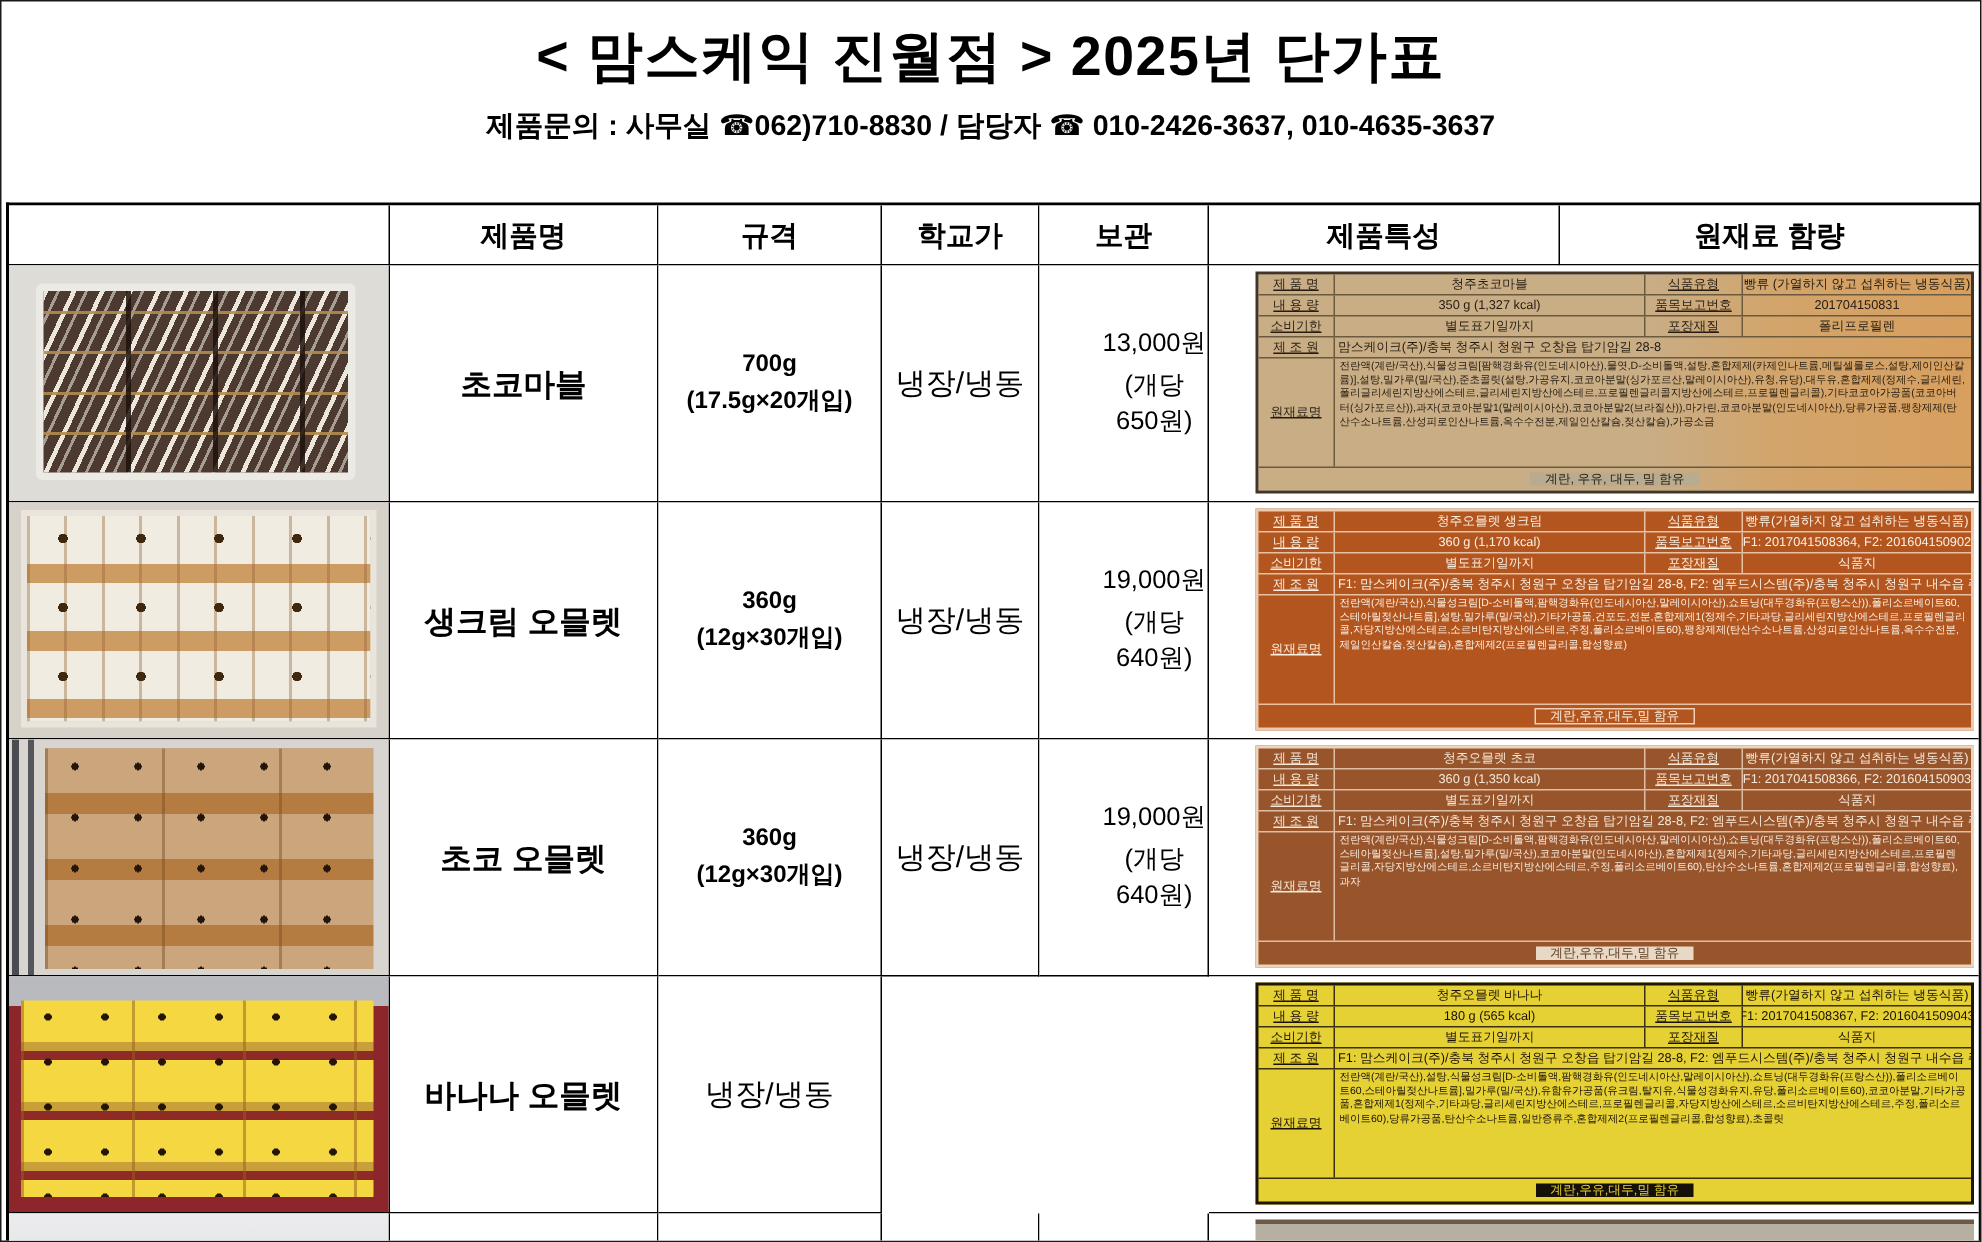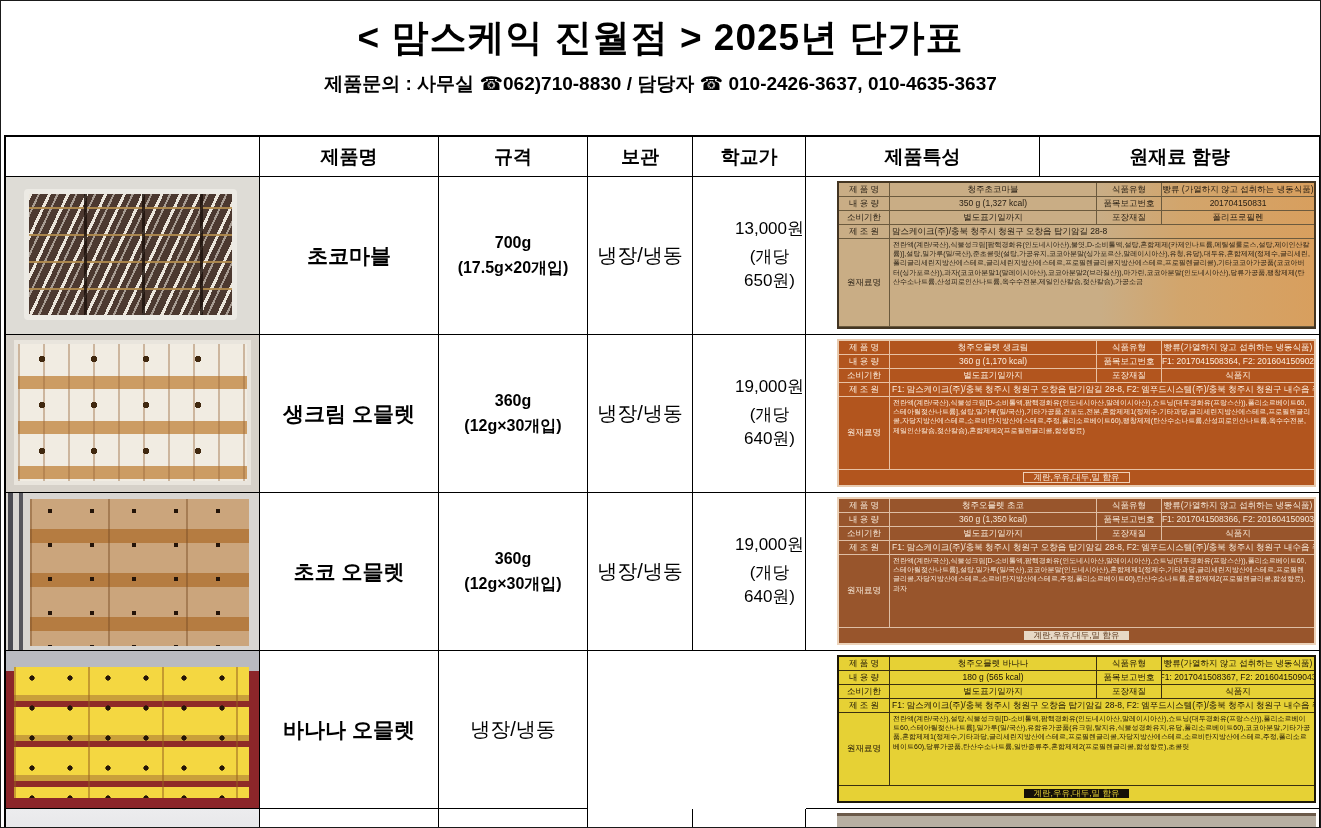--- a/index.html
+++ b/index.html
@@ -66,21 +66,21 @@
       repeating-linear-gradient(90deg,rgba(150,95,30,.5) 0 2px,transparent 2px 74px),
       repeating-linear-gradient(180deg,#f4d741 0 28px,#c99f3a 28px 34px,#8f2b27 34px 40px);
     background-size:38px 30px,auto,auto;}
   .ph5{background:linear-gradient(180deg,#ececee,#c9cacd);}
   .ph6{background:linear-gradient(180deg,#6b5a4a 0 3px,#b7afa2 3px);}
   
   .plabel{width:100%;height:148px;border:2px solid;display:flex;flex-direction:column;
           font-size:8.5px;line-height:1.1;box-sizing:border-box;}
   .lrow{display:flex;align-items:stretch;border-bottom:1px solid;border-color:inherit;min-height:13px;}
   .lk,.lk2{flex:0 0 50px;display:flex;align-items:center;justify-content:center;
-           border-right:1px solid;border-color:inherit;text-align:center;}
+           border-right:1px solid;border-color:inherit;text-align:center;text-decoration:underline;}
   .lk2{flex:0 0 64px;border-left:1px solid;border-color:inherit;}
   .lv{flex:1;display:flex;align-items:center;justify-content:center;padding:0 2px;
       white-space:nowrap;overflow:hidden;}
   .lv2{flex:0 0 148px;}
   .lrow-ing{flex:1;border-bottom:1px solid;border-color:inherit;}
   .ling{flex:1;font-size:7px;line-height:1.32;padding:1px 3px;overflow:hidden;text-align:justify;}
   .lrow-alg{min-height:15px;border-bottom:none;justify-content:center;align-items:center;display:flex;}
   .algbox{padding:0 10px;font-size:8.5px;}
   .t1{background:linear-gradient(90deg,#c9ad85 0 55%,#d2a56c 72%,#d89f5e 100%);
       color:#241c12;border-color:#433522;}
@@ -100,22 +100,22 @@
 <body>
 
 <div class="title">&lt; 맘스케익 진월점 &gt; 2025년 단가표</div>
 <div class="subtitle">제품문의 : 사무실 ☎062)710-8830 / 담당자 ☎ 010-2426-3637, 010-4635-3637</div>
 
 <div class="price-table">
 
   <div class="th"></div>
   <div class="th">제품명</div>
   <div class="th">규격</div>
+  <div class="th">학교가</div>
   <div class="th">보관</div>
-  <div class="th">학교가</div>
   <div class="th">제품특성</div>
   <div class="th">원재료 함량</div>
 
   <div class="td photo-cell">
     <div class="photo ph1"></div>
   </div>
   <div class="td pname">초코마블</div>
   <div class="td">
     <div class="cell-col spec">
       <div>700g</div>
@@ -150,20 +150,23 @@
         <span class="lv lv2">폴리프로필렌</span>
       </div>
       <div class="lrow">
         <span class="lk">제 조 원</span>
         <span class="lv" style="justify-content:flex-start">맘스케이크(주)/충북 청주시 청원구 오창읍 탑기암길 28-8</span>
       </div>
       <div class="lrow lrow-ing">
         <span class="lk">원재료명</span>
         <span class="ling">전란액(계란/국산),식물성크림[팜핵경화유(인도네시아산),물엿,D-소비톨액,설탕,혼합제제(카제인나트륨,메틸셀룰로스,설탕,제이인산칼륨)],설탕,밀가루(밀/국산),준초콜릿(설탕,가공유지,코코아분말(싱가포르산,말레이시아산),유청,유당),대두유,혼합제제(정제수,글리세린,폴리글리세린지방산에스테르,글리세린지방산에스테르,프로필렌글리콜지방산에스테르,프로필렌글리콜),기타코코아가공품(코코아버터(싱가포르산)),과자(코코아분말1(말레이시아산),코코아분말2(브라질산)),마가린,코코아분말(인도네시아산),당류가공품,팽창제제(탄산수소나트륨,산성피로인산나트륨,옥수수전분,제일인산칼슘,젖산칼슘),가공소금</span>
       </div>
+      <div class="lrow-alg">
+        <span class="algbox">계란, 우유, 대두, 밀 함유</span>
+      </div>
     </div>
   </div>
 
   <div class="td photo-cell">
     <div class="photo ph2"></div>
   </div>
   <div class="td pname">생크림 오믈렛</div>
   <div class="td">
     <div class="cell-col spec">
       <div>360g</div>

